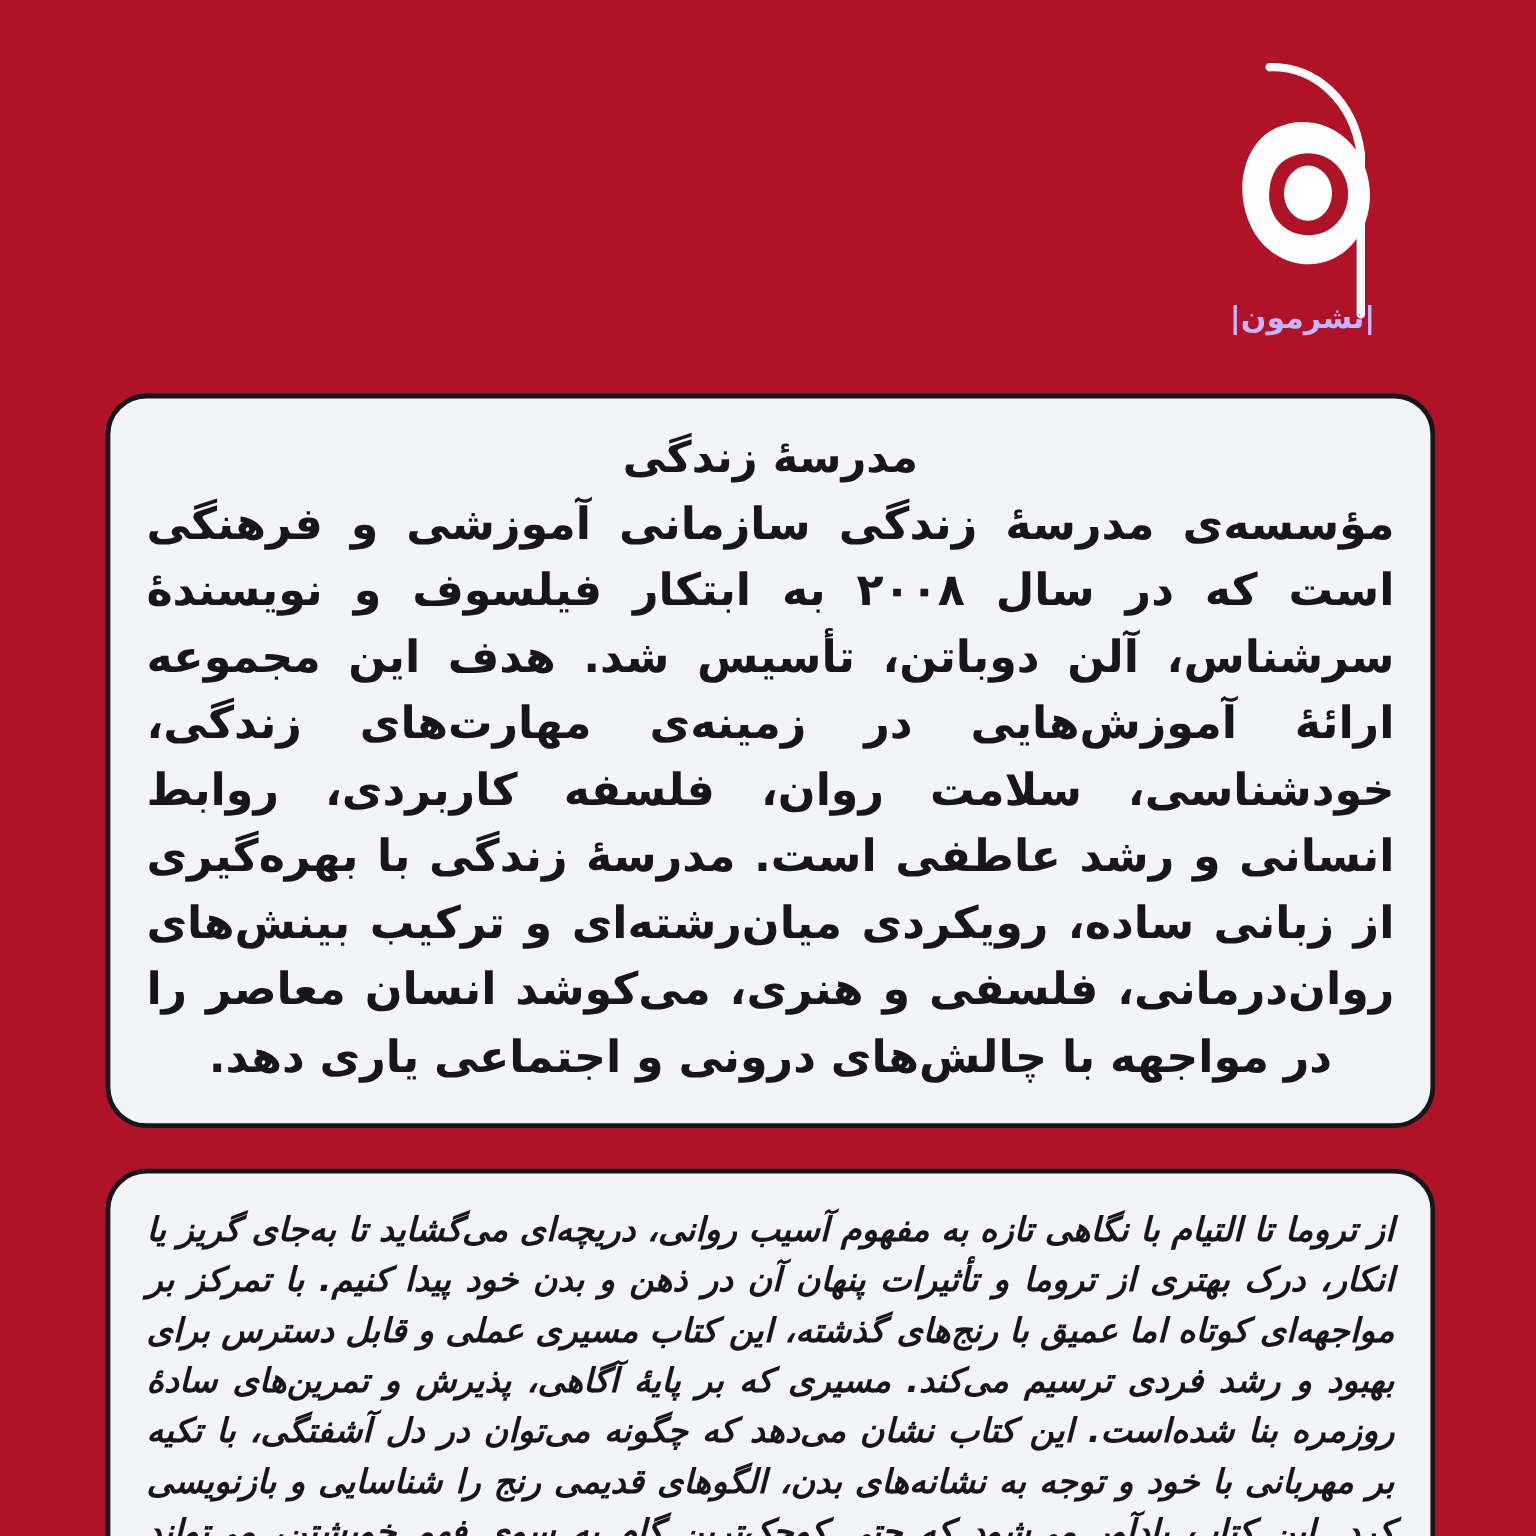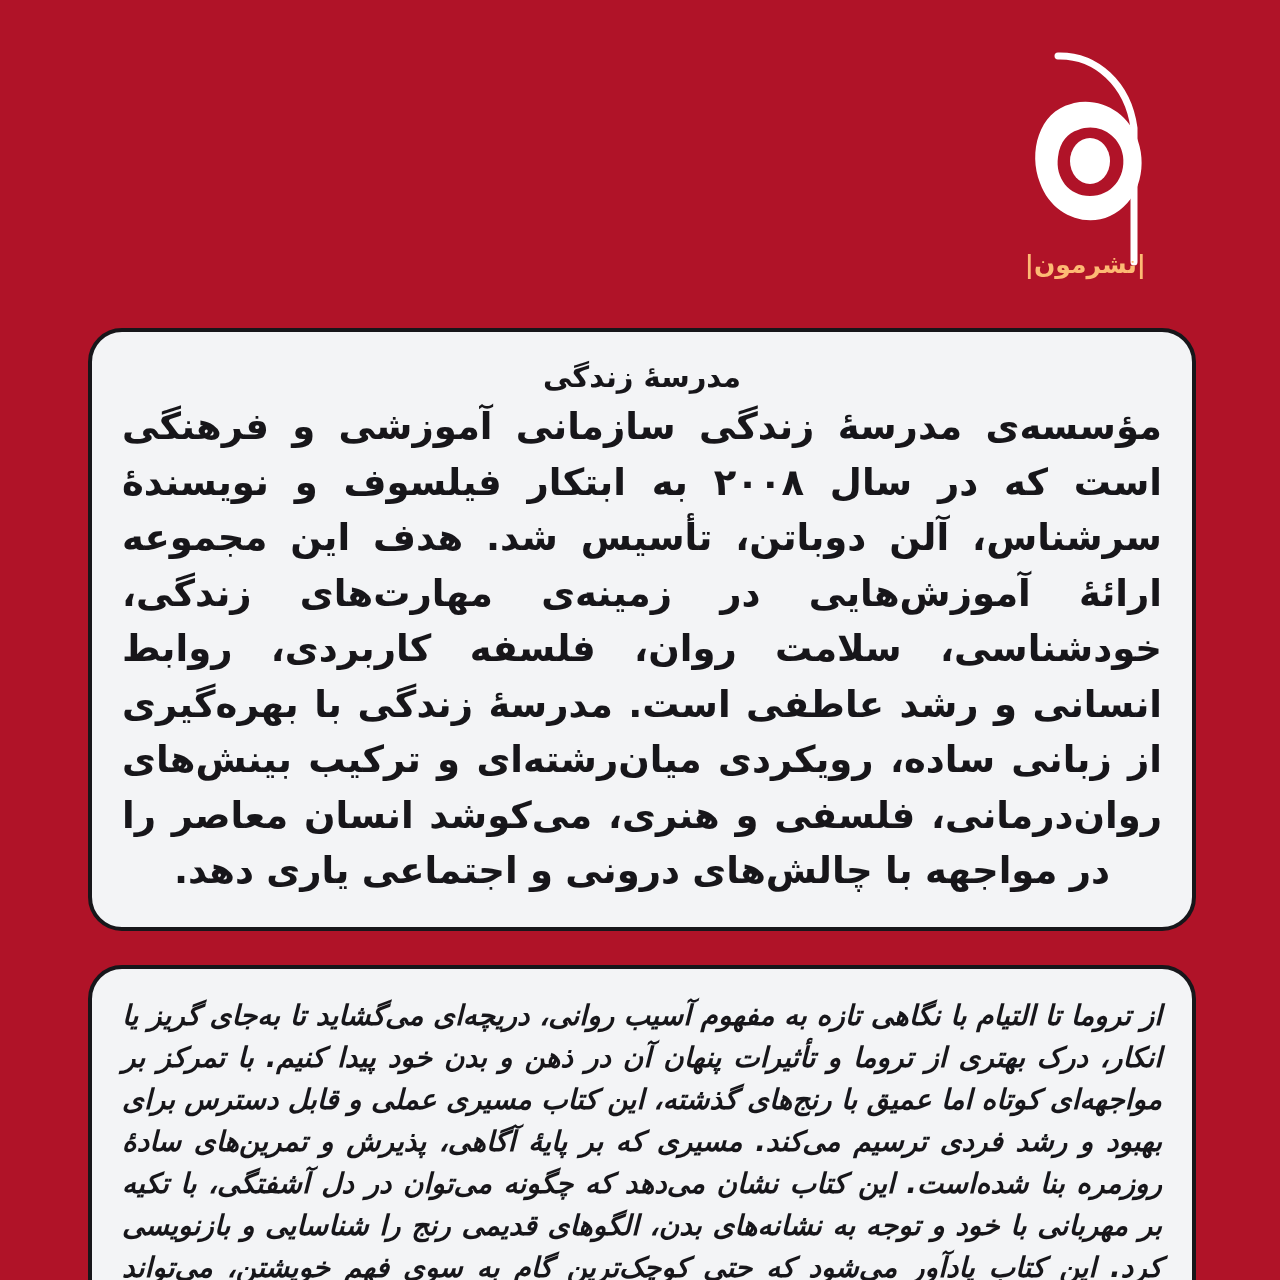--- a/index.html
+++ b/index.html
@@ -35,21 +35,21 @@
     position: absolute;
     inset: 0;
     width: 150px;
     height: 225px;
     display: block;
   }
   .logo-wordmark {
     position: absolute;
     bottom: -4px;
     right: 22px;
-    color: #fdba74;
+    color: #c4b5fd;
     font-size: 25px;
     font-weight: 700;
     letter-spacing: -0.5px;
     line-height: 1;
     white-space: nowrap;
     direction: rtl;
   }
 
   
   .cards {
@@ -69,21 +69,21 @@
     direction: rtl;
     text-align: justify;
     text-align-last: center;
   }
   .card + .card {
     margin-top: 34px;
     font-style: italic;
   }
 
   .card-title {
-    font-size: 29px;
+    font-size: 36px;
     font-weight: 700;
     line-height: 1.35;
     text-align: right;
     margin: 0 0 2px 0;
     letter-spacing: -0.3px;
   }
 
   .card-body {
     font-size: 28.5px;
     font-weight: 700;

